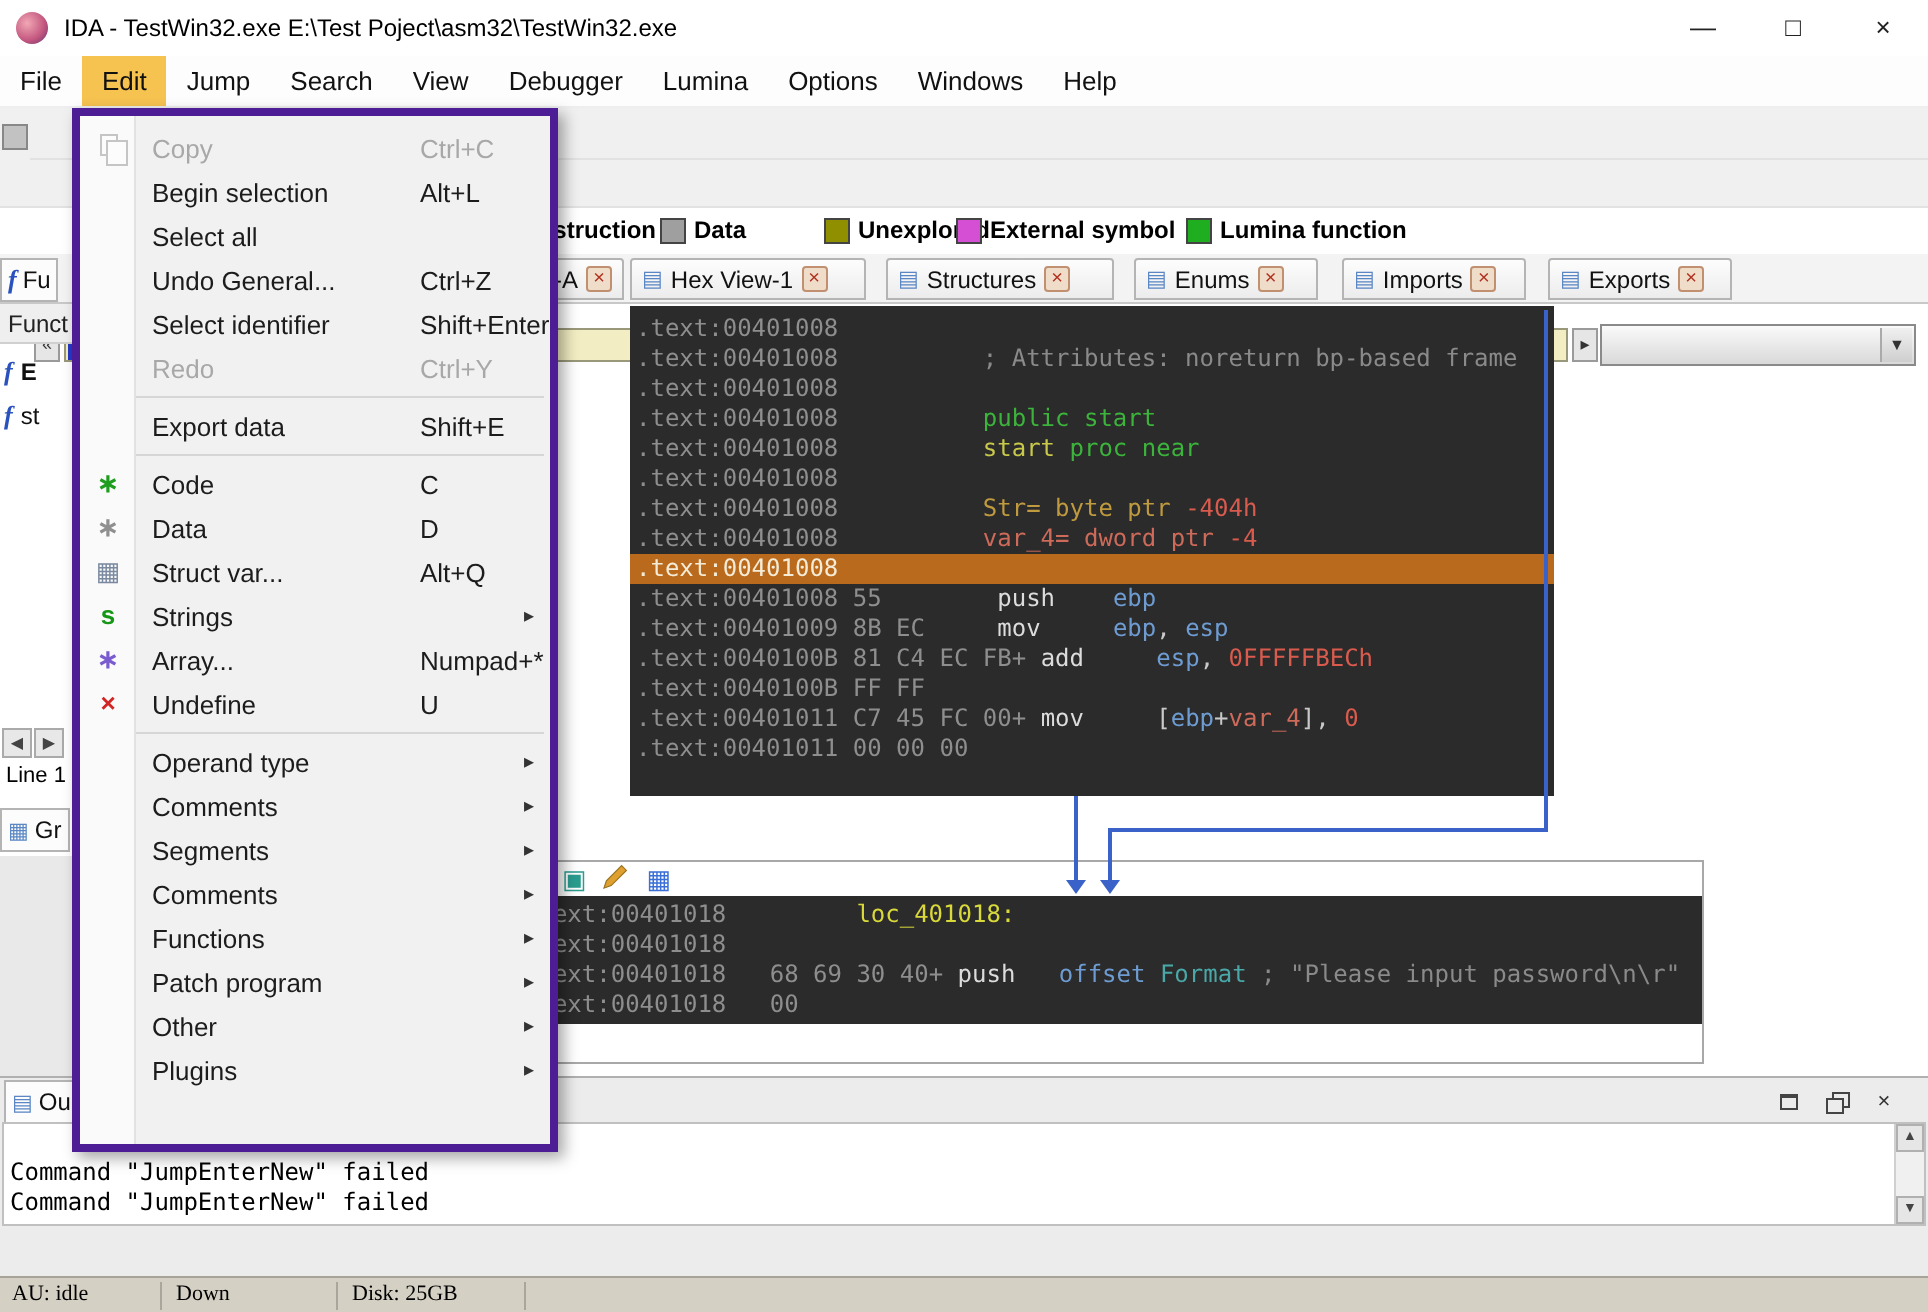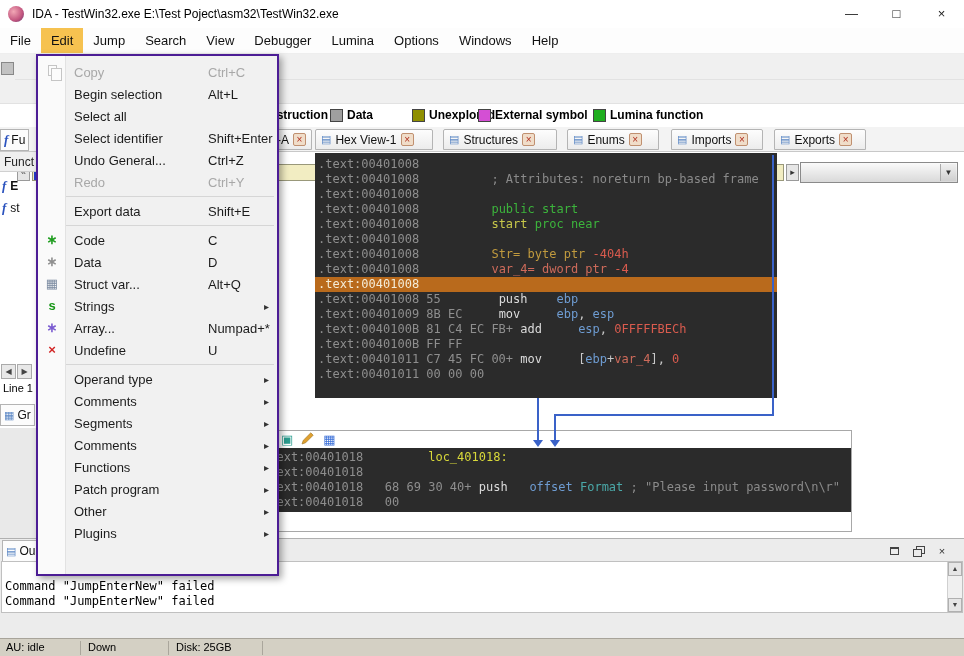--- a/index.html
+++ b/index.html
@@ -107,25 +107,25 @@
   .vs-btn{position:absolute;left:0;width:14px;height:14px;background:#e6e6e6;border:1px solid #b0b0b0;font-size:7px;
           text-align:center;line-height:12px;color:#444}
   .python-row{position:absolute;left:0;right:0;top:76px;height:22px}
   .python-btn{position:absolute;left:2px;top:1px;width:46px;height:20px;background:#e6e6e6;border:1px solid #999;
               font-size:12px;text-align:center;line-height:18px}
   .python-input{position:absolute;left:52px;right:6px;top:1px;height:20px;border:1px solid #888;background:#fff;
                 font-family:"DejaVu Sans Mono",monospace;font-size:12px;padding:0 3px}
 
   
   .statusbar{position:absolute;left:0;top:638px;width:100%;height:18px;background:#d4d0c4;border-top:1px solid #a8a49a}
-  .sb-item{position:absolute;top:2px;font-family:Liberation Sans, sans-serif;font-size:11px;color:#000}
+  .sb-item{position:absolute;top:2px;font-family:Liberation Serif, serif;font-size:11px;color:#000}
   .sb-sep{position:absolute;top:2px;width:1px;height:14px;background:#aaa69c}
 
   
-  .edit-menu{position:absolute;left:36px;top:54px;width:243px;height:522px;background:#f1f1f1;border:2px solid #4c1d95;
+  .edit-menu{position:absolute;left:36px;top:54px;width:243px;height:522px;background:#f1f1f1;border:4px solid #4c1d95;
              box-shadow:3px 3px 7px rgba(0,0,0,.35);z-index:100;padding:5px 0}
   .menu-gutter{position:absolute;left:0;top:0;bottom:0;width:28px;background:#fafafa;border-right:1px solid #e2e2e2}
   .menu-item{position:relative;height:22px;display:flex;align-items:center;padding-left:36px;font-size:13px;color:#1c1c1c}
   .menu-item.disabled{color:#a8a8a8}
   .menu-item .sc{position:absolute;left:170px}
   .menu-item .sub{position:absolute;right:8px;font-size:10px;color:#333}
   .menu-item .mi{position:absolute;left:5px;width:18px;text-align:center;font-size:13px;line-height:18px}
   .menu-sep{height:1px;background:#d6d6d6;margin:3px 3px}
   .ic-copy{position:relative;display:inline-block;width:9px;height:11px;border:1px solid #9a9a9a;background:#fff}
   .ic-copy::after{content:"";position:absolute;left:2px;top:2px;width:9px;height:11px;border:1px solid #9a9a9a;background:#fff}
@@ -376,26 +376,26 @@
           <span class="sc">Ctrl+C</span>
         </div>
         <div class="menu-item">
           <span>Begin selection</span>
           <span class="sc">Alt+L</span>
         </div>
         <div class="menu-item">
           <span>Select all</span>
         </div>
         <div class="menu-item">
+          <span>Undo General...</span>
+          <span class="sc">Ctrl+Z</span>
+        </div>
+        <div class="menu-item">
           <span>Select identifier</span>
           <span class="sc">Shift+Enter</span>
-        </div>
-        <div class="menu-item">
-          <span>Undo General...</span>
-          <span class="sc">Ctrl+Z</span>
         </div>
         <div class="menu-item disabled">
           <span>Redo</span>
           <span class="sc">Ctrl+Y</span>
         </div>
         <div class="menu-sep"></div>
         <div class="menu-item">
           <span>Export data</span>
           <span class="sc">Shift+E</span>
         </div>

